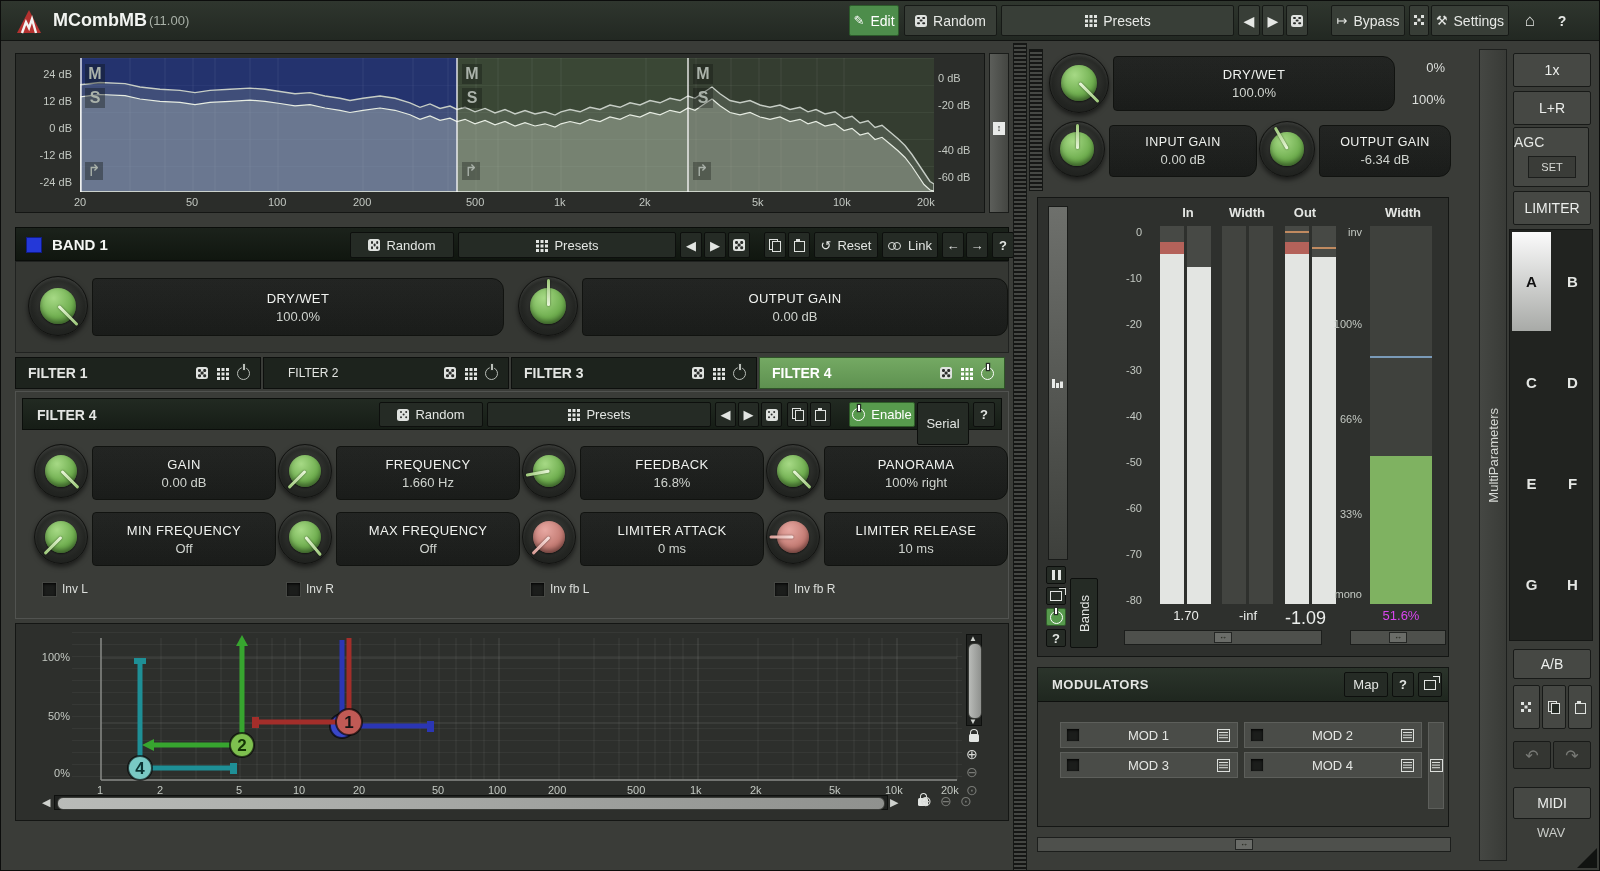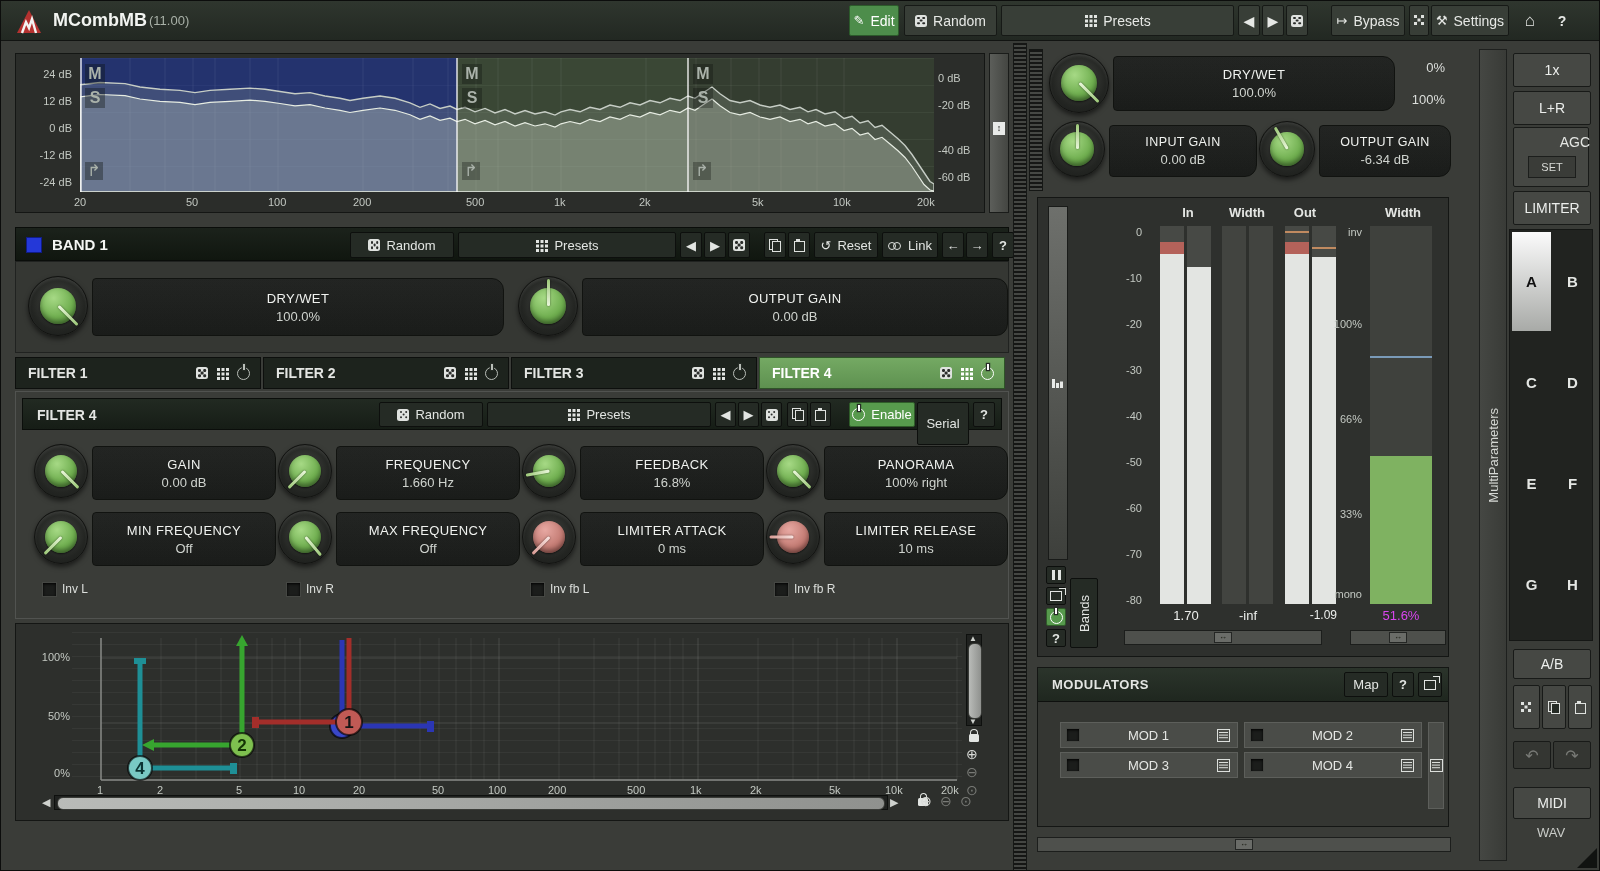--- a/index.html
+++ b/index.html
@@ -254,21 +254,21 @@
 
   <div class="abs" style="left:14px;top:356px;width:246px;height:32px;background:#1d231d;border:1px solid #0d0f0d;display:flex;align-items:center">
     <span style="margin-left:12px;font-size:14px;font-weight:bold">FILTER 1</span>
     <span style="margin-left:auto;display:flex;gap:8px;margin-right:10px;align-items:center">
       <span class="dice"></span>
       <span class="grid9"></span>
       <span class="pwr" style="color:#b9beb8"></span>
     </span>
   </div>
   <div class="abs" style="left:262px;top:356px;width:246px;height:32px;background:#1d231d;border:1px solid #0d0f0d;display:flex;align-items:center">
-    <span style="margin-left:12px;font-size:14px;font-weight:bold">FILTER 2</span>
+    <span style="margin-left:24px;font-size:12px;font-weight:normal">FILTER 2</span>
     <span style="margin-left:auto;display:flex;gap:8px;margin-right:10px;align-items:center">
       <span class="dice"></span>
       <span class="grid9"></span>
       <span class="pwr" style="color:#b9beb8"></span>
     </span>
   </div>
   <div class="abs" style="left:510px;top:356px;width:246px;height:32px;background:#1d231d;border:1px solid #0d0f0d;display:flex;align-items:center">
     <span style="margin-left:12px;font-size:14px;font-weight:bold">FILTER 3</span>
     <span style="margin-left:auto;display:flex;gap:8px;margin-right:10px;align-items:center">
       <span class="dice"></span>
@@ -604,21 +604,21 @@
     <span class="ticklab" style="right:86px;top:310px">33%</span>
     <span class="ticklab" style="right:86px;top:390px">mono</span>
     <div class="abs" style="left:332px;top:28px;width:62px;height:378px;background:#3f413d">
       <div style="position:absolute;left:0;top:130px;width:100%;height:2px;background:#7a9ab8"></div>
       <div style="position:absolute;left:0;top:230px;width:100%;bottom:0;background:#7fb261"></div>
     </div>
 
     
     <span class="abs" style="left:122px;top:410px;width:52px;text-align:center;font-size:13px;color:#eceeec">1.70</span>
     <span class="abs" style="left:184px;top:410px;width:52px;text-align:center;font-size:13px;color:#eceeec">-inf</span>
-    <span class="abs" style="left:247px;top:410px;width:52px;text-align:right;font-size:12px;color:#eceeec">-1.09</span>
+    <span class="abs" style="left:247px;top:410px;width:52px;text-align:left;font-size:18px;color:#eceeec">-1.09</span>
     <span class="abs" style="left:332px;top:410px;width:62px;text-align:center;font-size:13px;color:#d946ef">51.6%</span>
 
     
     <div class="minibar" style="left:86px;top:432px;width:196px">
         <div class="box">↔</div>
       </div>
     <div class="minibar" style="left:312px;top:432px;width:94px">
         <div class="box">↔</div>
       </div>
   </div>
@@ -667,21 +667,21 @@
     <span class="vtext" style="font-size:13px;color:#d5d8d4">MultiParameters</span>
   </div>
 
   <div class="railbtn" style="left:1512px;top:52px;width:76px;height:32px">
       <span>1x</span>
     </div>
   <div class="railbtn" style="left:1512px;top:90px;width:76px;height:32px">
       <span>L+R</span>
     </div>
   <div class="abs" style="left:1512px;top:126px;width:76px;height:60px;background:#464844;border:1px solid #181a18;border-radius:2px">
-    <span class="abs" style="left:0;top:6px;width:76px;text-align:right;font-size:14px">AGC</span>
+    <span class="abs" style="left:0;top:6px;width:76px;text-align:left;font-size:14px">AGC</span>
     <div class="abs" style="left:14px;top:28px;width:48px;height:22px;background:#3a3c38;border:1px solid #1c1e1c;display:flex;align-items:center;justify-content:center;font-size:11px;color:#d8dad6">
         <span>SET</span>
       </div>
   </div>
   <div class="railbtn" style="left:1512px;top:190px;width:76px;height:32px">
       <span>LIMITER</span>
     </div>
 
   <div class="abs" style="left:1508px;top:228px;width:84px;height:412px;background:#212320;border:1px solid #151715">
     <div class="abs" style="left:2px;top:2px;width:39px;height:99px;background:linear-gradient(#fbfbfb,#a8aaa7);display:flex;align-items:center;justify-content:center;color:#111;font-weight:bold;font-size:15px">

